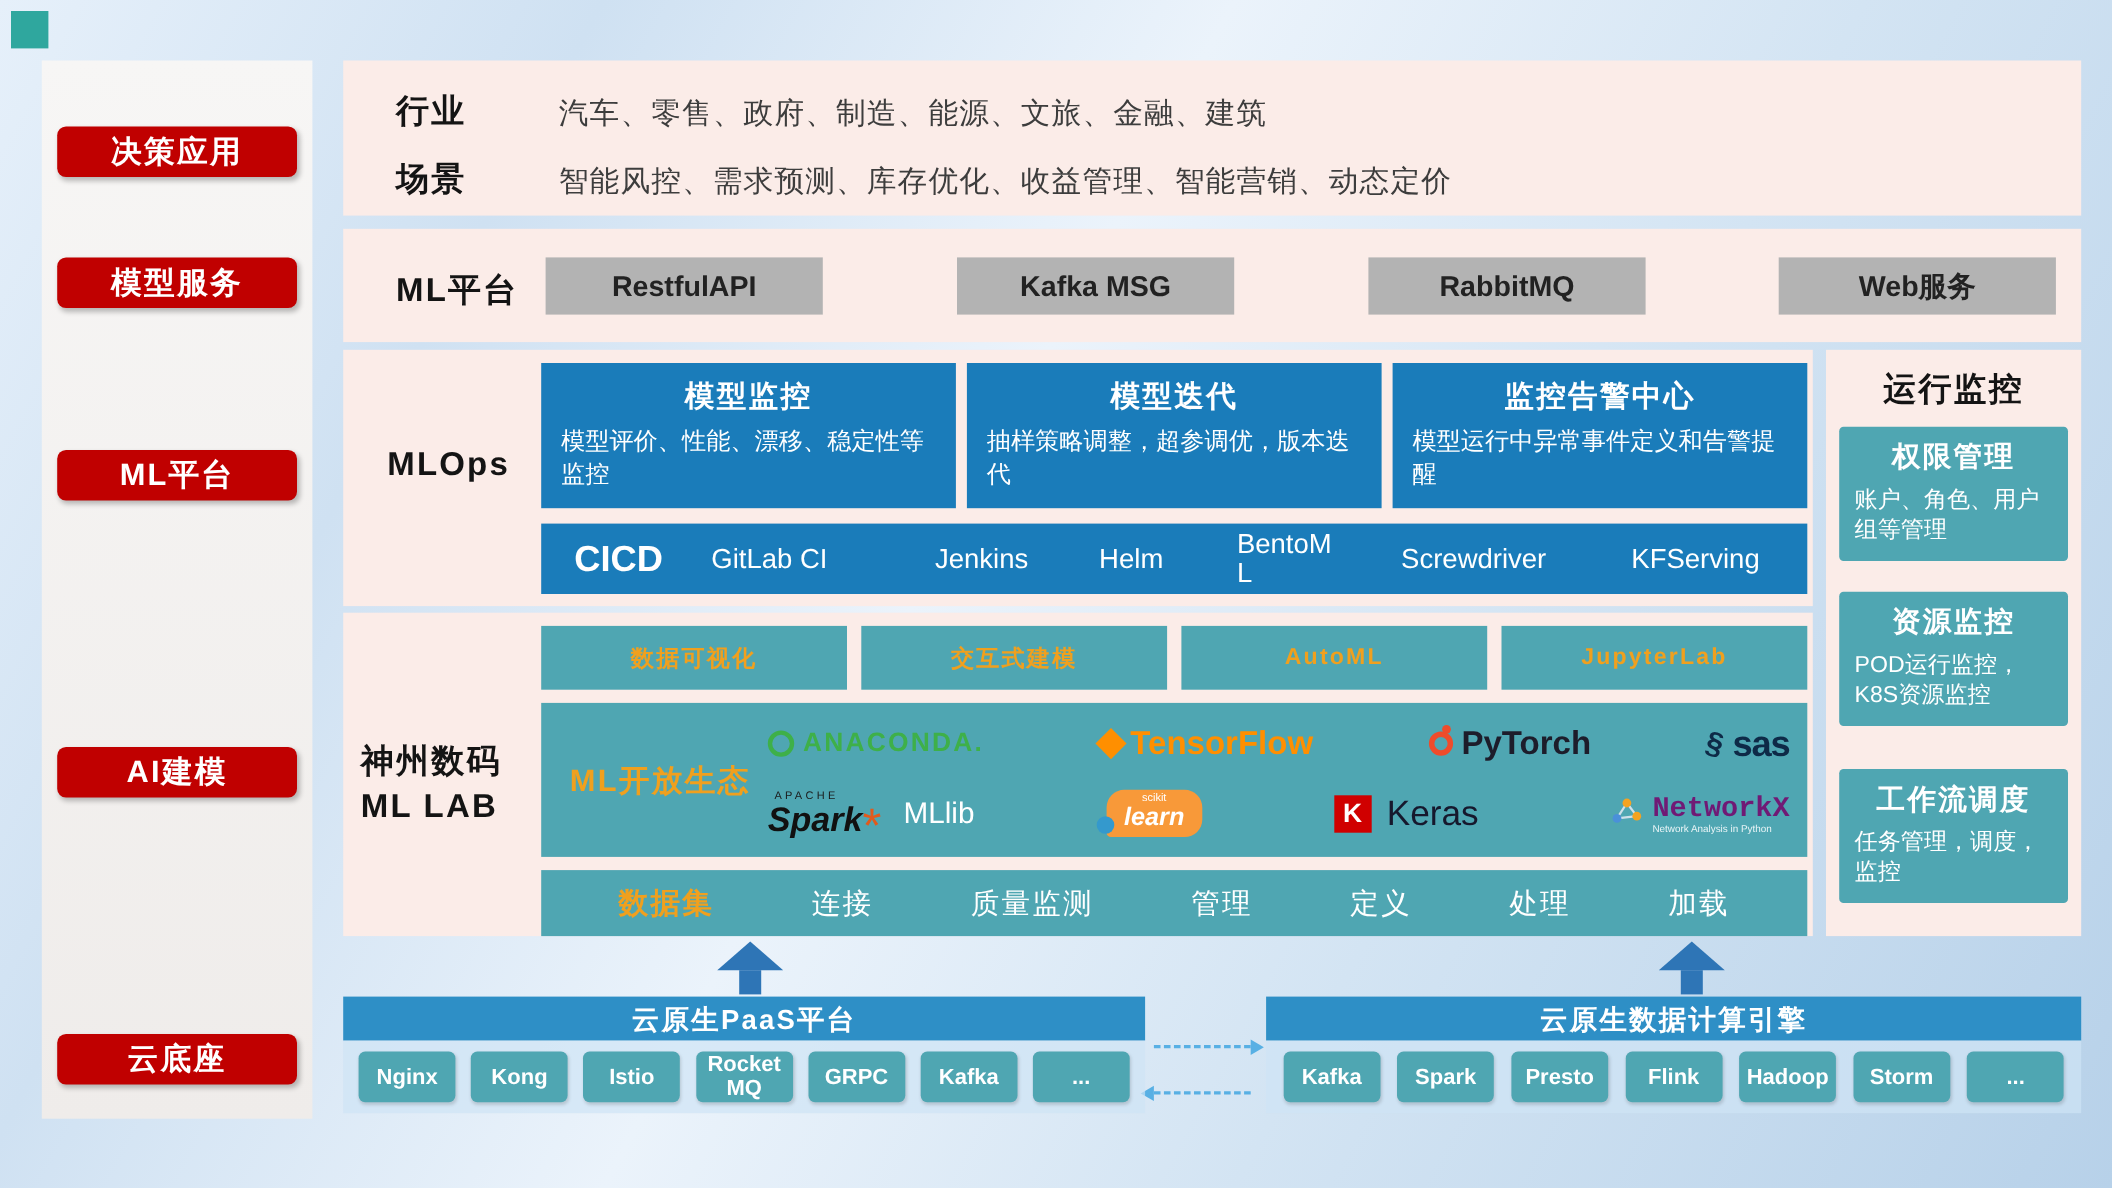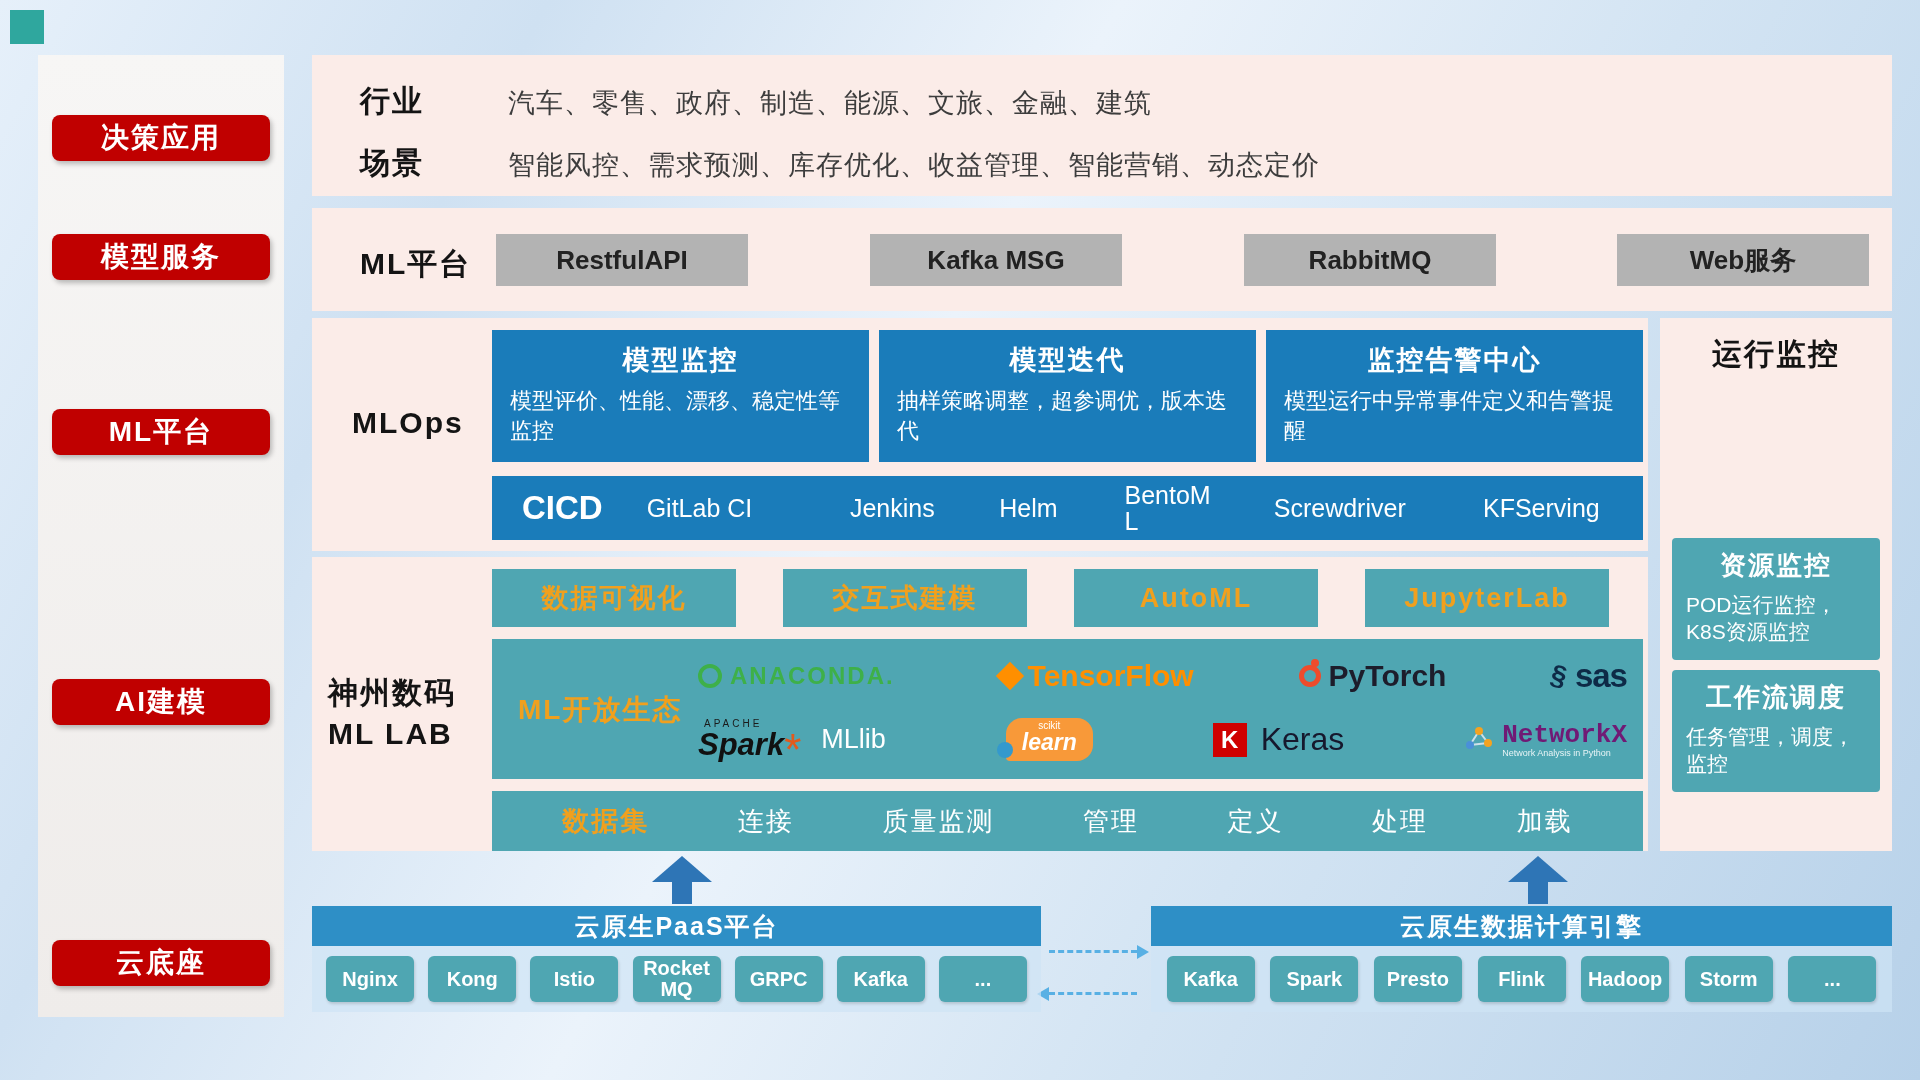--- a/index.html
+++ b/index.html
@@ -40,22 +40,22 @@
   .card-desc  { font-size:22px; margin:8px 18px 0; line-height:1.35; }
   .cicd-bar { position:absolute; left:180px; top:158px; width:1151px; height:64px; background:#1a7cba;
     display:flex; align-items:center; color:#fff; }
   .cicd-title { font-size:33px; font-weight:bold; margin:0 44px 0 30px; }
   .cicd-items { display:flex; flex:1; justify-content:space-between; align-items:center; padding-right:34px; }
   .cicd-item { font-size:25px; line-height:1.05; word-break:break-all; }
 
   
   .mllab-label { position:absolute; left:16px; top:116px; width:168px; font-size:30px; font-weight:bold;
     color:#141414; line-height:1.35; letter-spacing:2px; }
-  .tool-btn { position:absolute; top:12px; width:244px; height:58px; background:#4fa6b2;
-    color:#f0a01e; font-weight:bold; font-size:27px; display:flex; align-items:center;
+  .tool-btn { position:absolute; top:12px; width:278px; height:58px; background:#4fa6b2;
+    color:#f0a01e; font-weight:bold; font-size:21px; display:flex; align-items:center;
     justify-content:center; letter-spacing:2px; }
   .eco-box { position:absolute; left:180px; top:82px; width:1151px; height:140px; background:#4fa6b2; }
   .eco-label { position:absolute; left:26px; top:52px; color:#f0a01e; font-size:28px; font-weight:bold; letter-spacing:2px; }
   .eco-rows { position:absolute; left:206px; right:16px; top:6px; bottom:6px; display:flex;
     flex-direction:column; justify-content:space-around; }
   .eco-row { display:flex; justify-content:space-between; align-items:center; }
   .logo { display:inline-flex; align-items:center; gap:8px; }
   .ico { display:inline-block; }
   .ico.ana { width:24px; height:24px; border:4px solid #3eb049; border-radius:50%; }
   .t-ana { color:#3eb049; font-weight:bold; font-size:24px; letter-spacing:2px; }
@@ -261,25 +261,29 @@
       <span class="data-item">质量监测</span>
       <span class="data-item">管理</span>
       <span class="data-item">定义</span>
       <span class="data-item">处理</span>
       <span class="data-item">加载</span>
     </div>
   </div>
 
   <div class="panel sec-monitor">
     <div class="mon-title">运行监控</div>
+    <div class="mon-card" style="top:70px">
+      <div class="mt">权限管理</div>
+      <div class="md">账户、角色、用户组等管理</div>
+    </div>
     <div class="mon-card" style="top:220px">
       <div class="mt">资源监控</div>
       <div class="md">POD运行监控，K8S资源监控</div>
     </div>
-    <div class="mon-card" style="top:352px">
+    <div class="mon-card" style="top:381px">
       <div class="mt">工作流调度</div>
       <div class="md">任务管理，调度，监控</div>
     </div>
   </div>
 
   <div class="up-arrow" style="left:652px">
       <div class="head"></div>
       <div class="stem"></div>
     </div>
   <div class="up-arrow" style="left:1508px">

